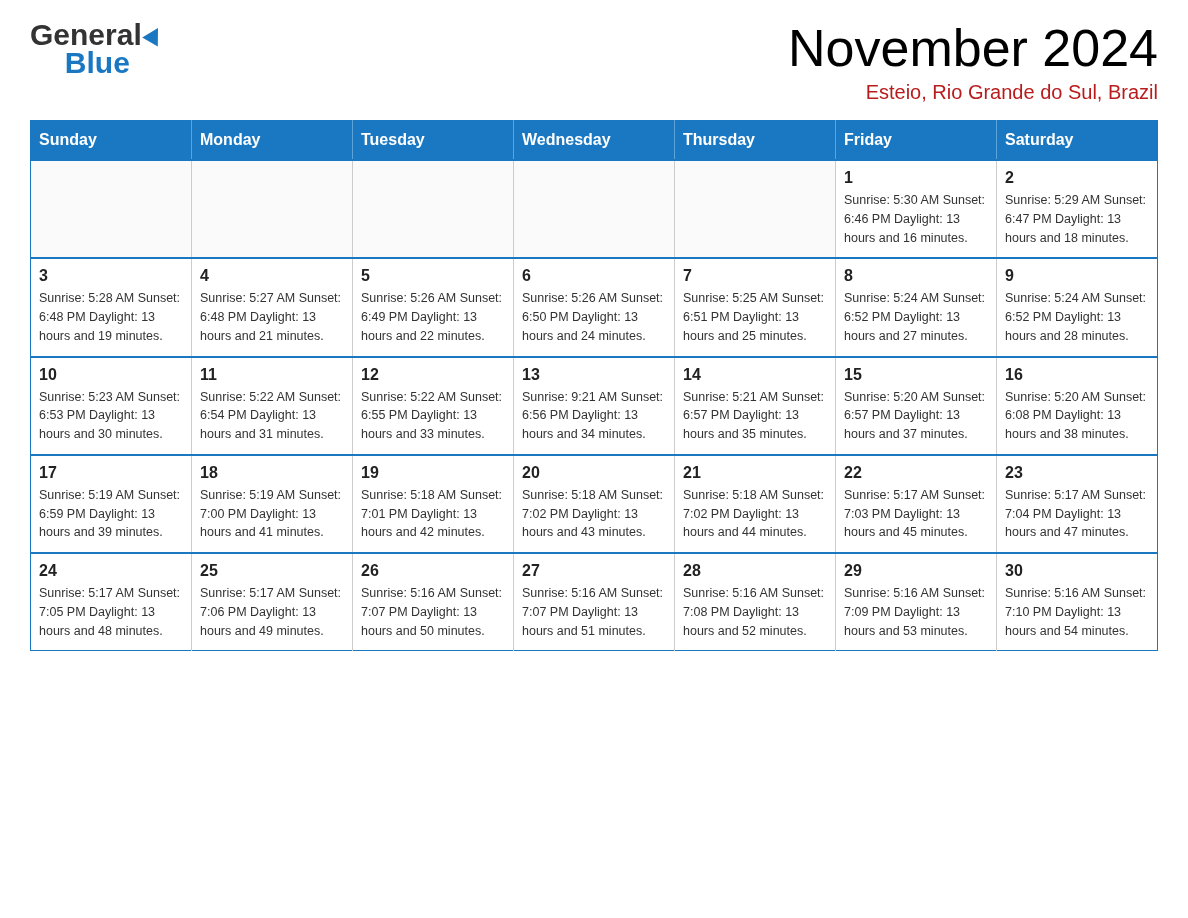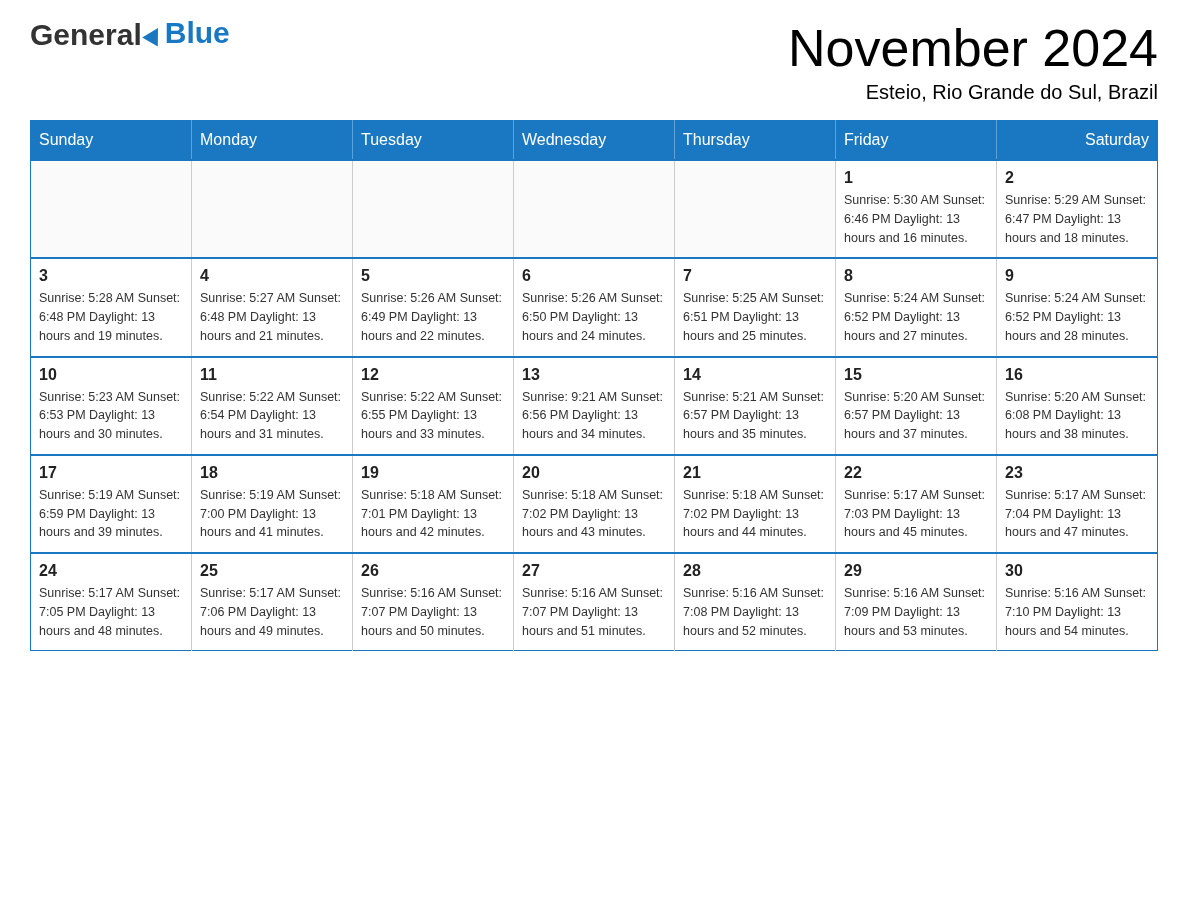--- a/index.html
+++ b/index.html
@@ -21,41 +21,40 @@
       text-align: right;
     }
     .title-area h1 {
       font-size: 52px;
       font-weight: normal;
       color: #000000;
       line-height: 1.1;
     }
     .title-area .subtitle {
       font-size: 20px;
-      color: #000000;
+      color: #b91c1c;
       margin-top: 4px;
     }
     
     .calendar-table {
       width: 100%;
       border-collapse: collapse;
       border: 1px solid #1a78c2;
     }
     .calendar-table thead tr th {
       background-color: #1a78c2;
       color: #fff;
       font-size: 16px;
-      font-weight: normal;
+      font-weight: bold;
       padding: 10px 8px;
       text-align: left;
       border-right: 1px solid #5ba3d9;
     }
     .calendar-table thead tr th:last-child {
       border-right: none;
-      text-align: right;
     }
     .calendar-table tbody tr {
       border-top: 2px solid #1a78c2;
     }
     .calendar-table tbody tr td {
       vertical-align: top;
       padding: 8px 8px 10px 8px;
       border-right: 1px solid #ccc;
       font-size: 13px;
       color: #333;
@@ -76,21 +75,21 @@
       font-size: 12.5px;
       color: #333;
       line-height: 1.5;
     }
     .empty-cell {
       background: #fafafa;
     }
     
     .logo-wrapper {
       display: flex;
-      flex-direction: row;
+      flex-direction: column;
     }
     .logo-line1 {
       display: flex;
       align-items: center;
       font-size: 30px;
       font-weight: bold;
       color: #333;
       line-height: 1;
     }
     .logo-line1 .general-text { color: #333; }

